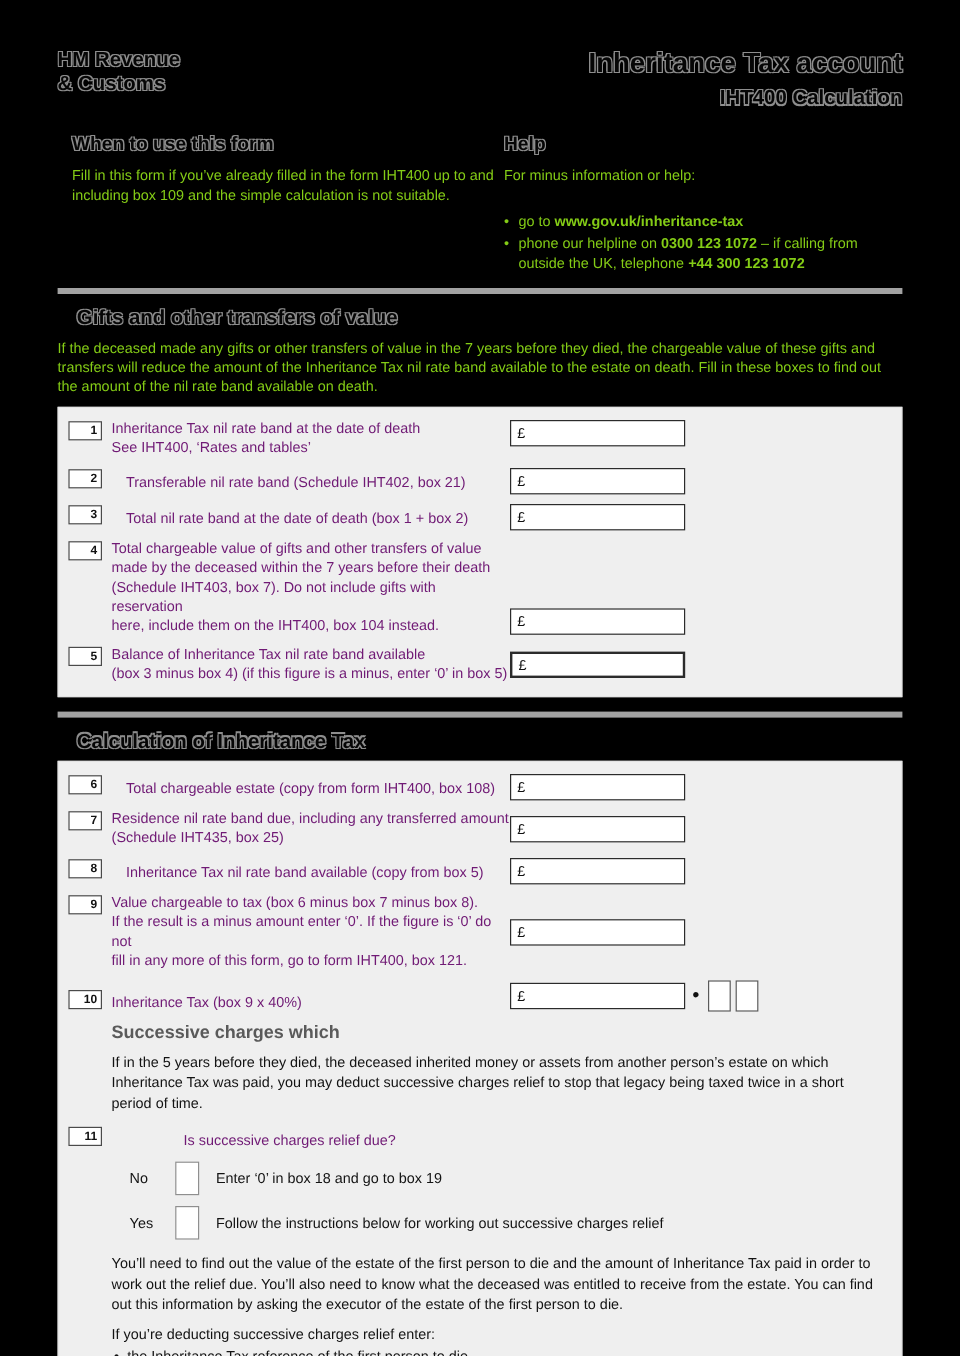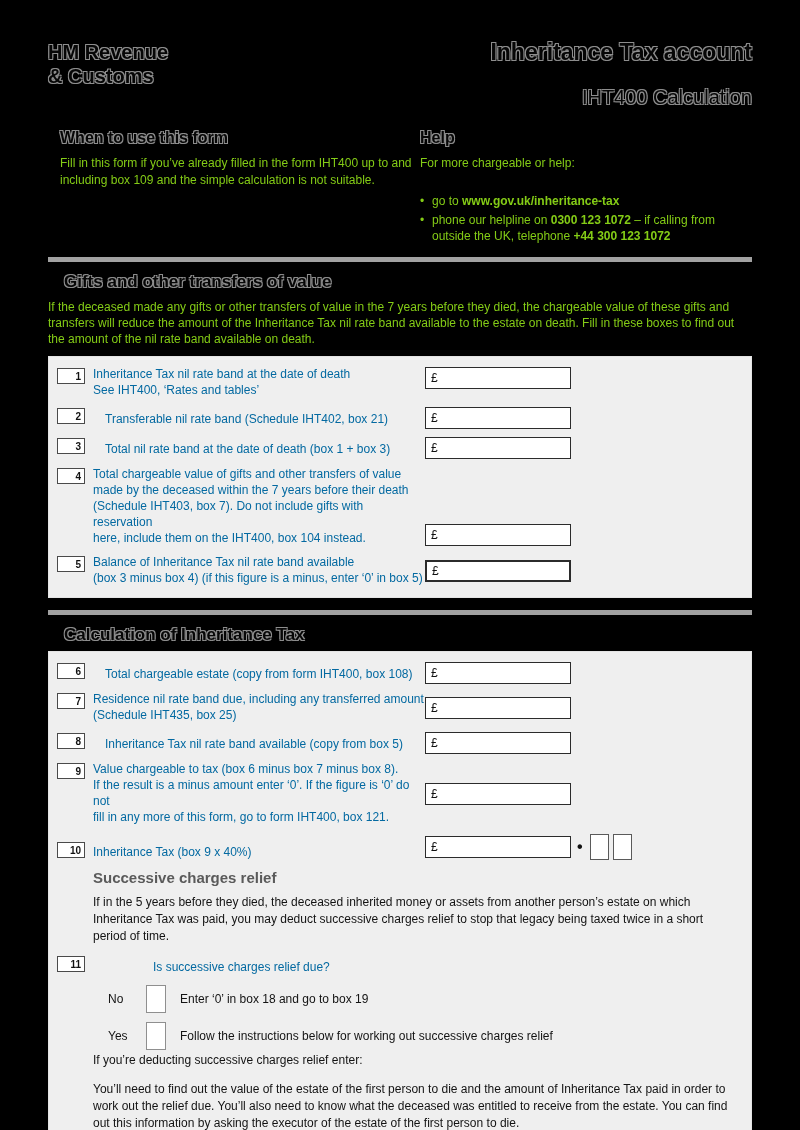--- a/index.html
+++ b/index.html
@@ -14,24 +14,24 @@
   
   .outline {
     color:#060606;
     text-shadow:-1px -1px 0 #8e8e8e, 1px -1px 0 #8e8e8e, -1px 1px 0 #8e8e8e, 1px 1px 0 #8e8e8e;
   }
   .ghost { color:#84cc16; }
   .b { font-weight:bold; }
 
   
   .hdr { display:flex; justify-content:space-between; align-items:flex-start; }
-  .logo { font-size:20px; font-weight:bold; line-height:1.2; }
+  .logo { font-size:17px; font-weight:bold; line-height:1.2; }
   .titles { text-align:right; }
   .title { font-size:23px; font-weight:bold; line-height:1.1; }
-  .subtitle { font-size:20px; font-weight:normal; margin-top:21px; }
+  .subtitle { font-size:17px; font-weight:bold; margin-top:7px; }
 
   
   .twocol { display:flex; margin-top:20px; }
   .col-left { width:352px;margin-left:12px; }
   .col-right { margin-left:8px; flex:1; }
   .colhead { font-size:16px; font-weight:bold; margin-bottom:8px; }
   .smalltext { font-size:12px; line-height:1.36; }
   .help-list { list-style:none; margin-top:21px; }
   .help-item { position:relative; padding-left:12px; margin-top:3px; }
   .help-item::before { content:"•"; position:absolute; left:0; }
@@ -43,21 +43,21 @@
   
   .panel { background:#efefef; border:1px solid #e4e4e4; padding:10px 12px 8px 8px; color:#131313; flex:none; }
   .row { display:flex; align-items:flex-start; margin-bottom:8px; }
   .row.center { align-items:center; }
   .row.end .fieldcol { align-self:flex-end; margin-bottom:1px; }
   .numbox {
     width:28px; height:16px; background:#fff; border:1px solid #4a4a4a;
     font-size:10px; font-weight:bold; text-align:right; padding:2px 3px 0 0;
     margin-top:1px; flex:none; color:#111;
   }
-  .label { width:340px; flex:none; font-size:12px; line-height:1.33; padding-left:8px; color:#0369a1; }
+  .label { width:340px; flex:none; font-size:12px; line-height:1.33; padding-left:8px; color:#701a75; }
   .label.pad { padding-top:5px;padding-left:20px; }
   .fieldcol { flex:1; display:flex; align-items:center; }
   .money {
     width:146px; height:22px; background:#fff; border:1.5px solid #2b2b2b;
     display:flex; align-items:center; padding:0 5px; flex:none;
   }
   .money.thick { border-width:2.5px; }
   .money .pound { font-size:12px; color:#111; margin-right:4px; }
   .money input { border:none; outline:none; background:transparent; flex:1; min-width:0; font:12px "Liberation Sans",sans-serif; color:#111; }
   .dot { font-weight:bold; margin:0 3px 0 6px; color:#111; }
@@ -90,21 +90,21 @@
     </div>
   </div>
 
   <div class="twocol">
     <div class="col-left">
       <div class="colhead outline">When to use this form</div>
       <div class="smalltext ghost">Fill in this form if you’ve already filled in the form IHT400 up to and including box 109 and the simple calculation is not suitable.</div>
     </div>
     <div class="col-right">
       <div class="colhead outline">Help</div>
-      <div class="smalltext ghost">For more chargeable or help:</div>
+      <div class="smalltext ghost">For minus information or help:</div>
       <ul class="help-list smalltext ghost">
         <li class="help-item"><span>go to </span><span class="b">www.gov.uk/inheritance-tax</span></li>
         <li class="help-item"><span>phone our helpline on </span><span class="b">0300 123 1072</span><span> – if calling from outside the UK, telephone </span><span class="b">+44 300 123 1072</span></li>
       </ul>
     </div>
   </div>
 
   <div class="bar"></div>
 
   <div class="sechead outline">Gifts and other transfers of value</div>
@@ -134,21 +134,21 @@
         <div class="money">
           <span class="pound">£</span>
           <input aria-label="box 2 amount" style="">
         </div>
       </div>
     </div>
 
     <div class="row">
       <div class="numbox">3</div>
       <div class="label pad">
-        <div>Total nil rate band at the date of death (box 1 + box 3)</div>
+        <div>Total nil rate band at the date of death (box 1 + box 2)</div>
       </div>
       <div class="fieldcol">
         <div class="money">
           <span class="pound">£</span>
           <input aria-label="box 3 amount" style="">
         </div>
       </div>
     </div>
 
     <div class="row end">
@@ -251,42 +251,42 @@
         <div class="money">
           <span class="pound">£</span>
           <input aria-label="box 10 pounds" style="">
         </div>
         <span class="dot">•</span>
         <div class="pence"></div>
         <div class="pence"></div>
       </div>
     </div>
 
-    <div class="subhead">Successive charges relief</div>
+    <div class="subhead">Successive charges which</div>
     <div class="ppara" style="margin-left:36px; max-width:660px;">If in the 5 years before they died, the deceased inherited money or assets from another person’s estate on which Inheritance Tax was paid, you may deduct successive charges relief to stop that legacy being taxed twice in a short period of time.</div>
 
     <div class="row qrow">
       <div class="numbox">11</div>
       <div class="label pad" style="width:auto;">Is successive charges relief due?</div>
     </div>
 
     <div class="option">
       <span class="optlabel">No</span>
       <div class="checkbox"></div>
       <span class="optinstr">Enter ‘0’ in box 18 and go to box 19</span>
     </div>
     <div class="option">
       <span class="optlabel">Yes</span>
       <div class="checkbox"></div>
       <span class="optinstr">Follow the instructions below for working out successive charges relief</span>
     </div>
 
+    <div class="ppara" style="margin-top:12px;">You’ll need to find out the value of the estate of the first person to die and the amount of Inheritance Tax paid in order to work out the relief due. You’ll also need to know what the deceased was entitled to receive from the estate. You can find out this information by asking the executor of the estate of the first person to die.</div>
+
     <div class="ppara" style="margin-bottom:1px;">If you’re deducting successive charges relief enter:</div>
-
-    <div class="ppara" style="margin-top:12px;">You’ll need to find out the value of the estate of the first person to die and the amount of Inheritance Tax paid in order to work out the relief due. You’ll also need to know what the deceased was entitled to receive from the estate. You can find out this information by asking the executor of the estate of the first person to die.</div>
     <ul class="plist">
       <li>the Inheritance Tax reference of the first person to die</li>
       <li>their full name</li>
 
     </ul>
 
   </div>
 
 </div>
 

